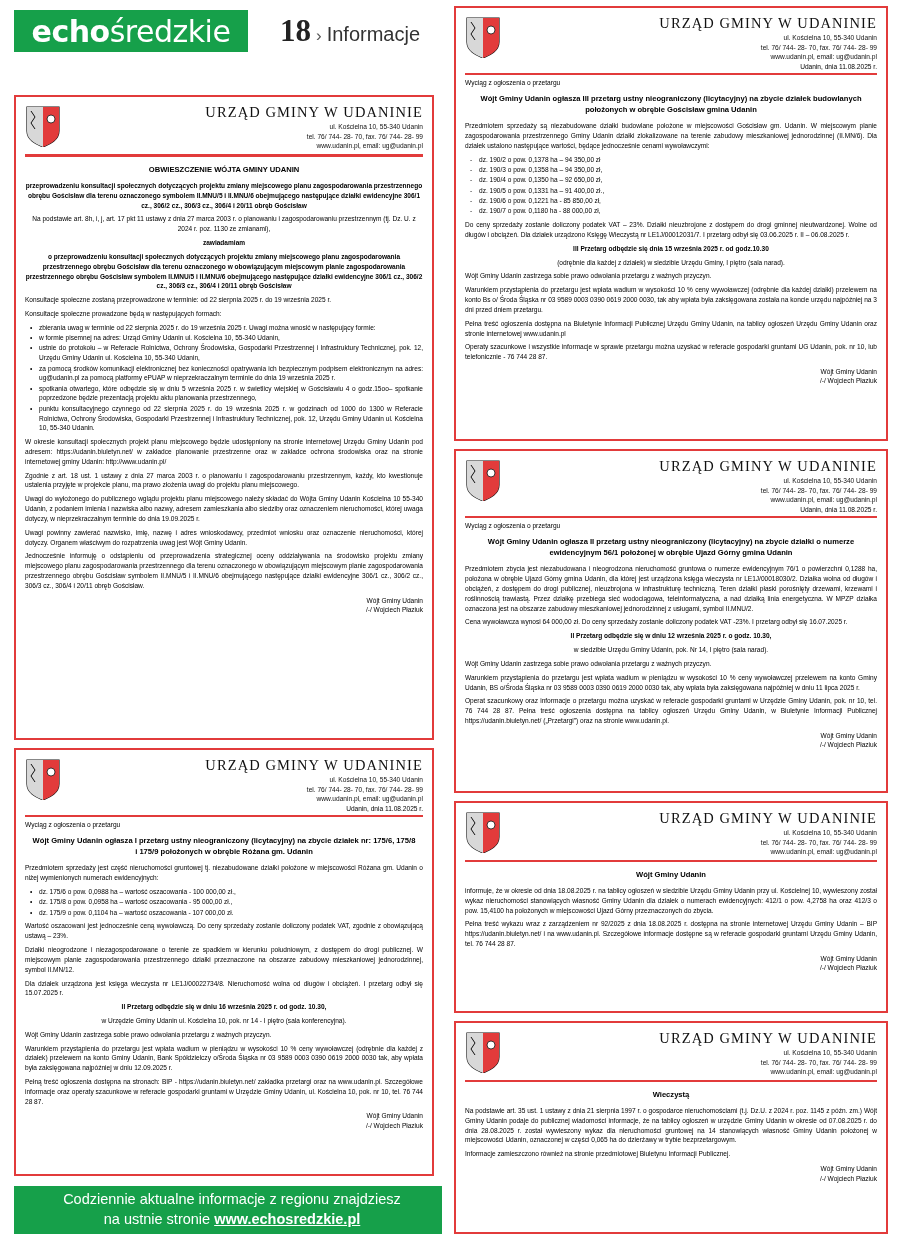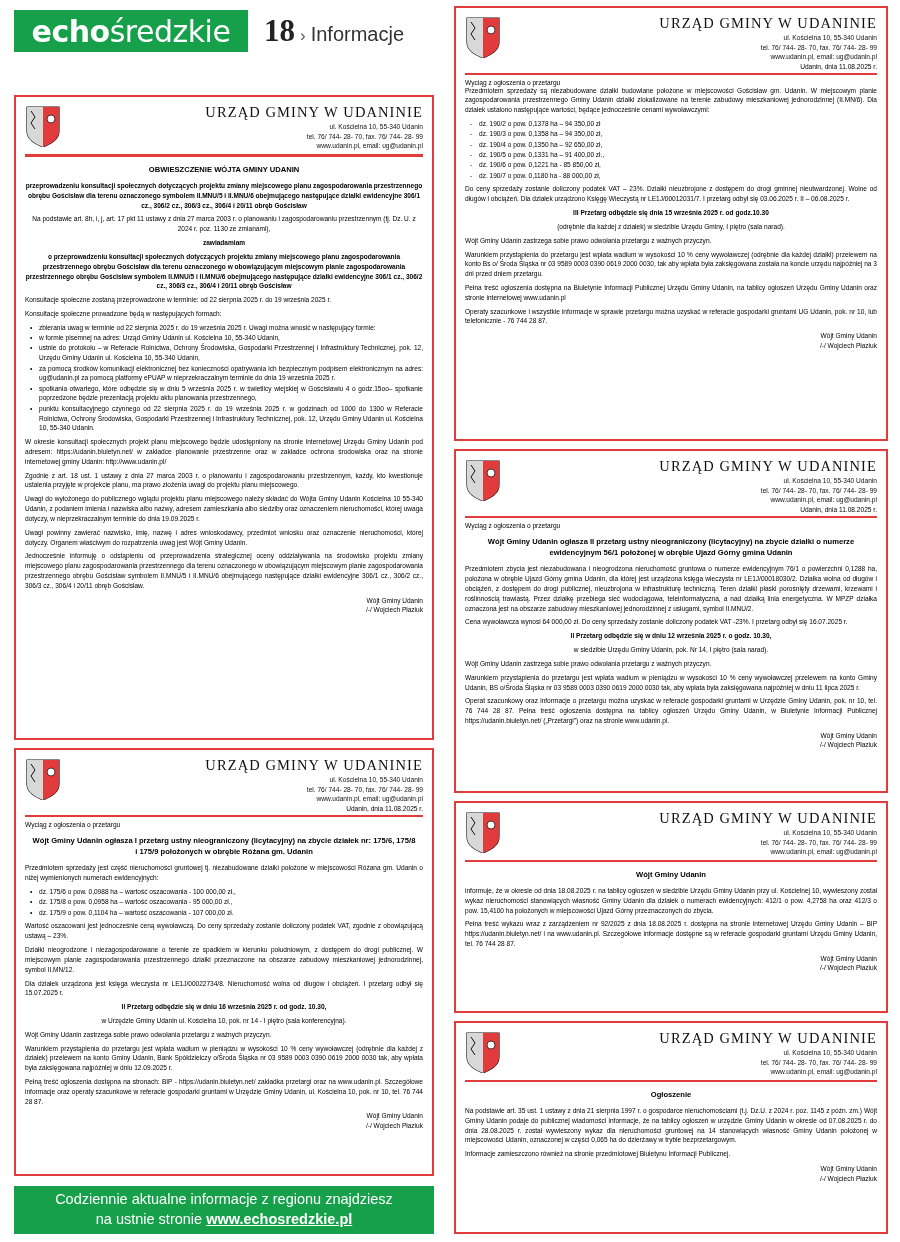--- a/index.html
+++ b/index.html
@@ -14,21 +14,21 @@
   .page{position:relative;width:864px;height:1242px;border-radius:12px;}
 
   
   .masthead{position:absolute;left:14px;top:8px;width:420px;height:46px;display:flex;align-items:center;}
   .logo{
     width:234px;height:42px;background:#16a04a;
     display:flex;align-items:center;justify-content:center;
   }
   .logo-text{font-size:30px;font-weight:bold;color:#fff;letter-spacing:-0.5px;font-family:"DejaVu Sans", sans-serif;}
   .logo-text .thin{font-weight:normal;}
-  .mast-right{display:flex;align-items:baseline;margin-left:16px;}
+  .mast-right{display:flex;align-items:baseline;margin-left:32px;}
   .mast-num{font-size:31px;font-weight:bold;color:#222;font-family:"Liberation Serif",serif;}
   .mast-sep{font-size:17px;color:#555;margin:0 5px;}
   .mast-sec{font-size:20px;color:#333;text-align:right;}
 
   
   .box{
     position:absolute;
     border:2px solid #e23b3b;
     background:#fff;
     box-sizing:border-box;
@@ -62,21 +62,21 @@
   ul.dash{margin:0 0 4px 0;padding:0 0 0 14px;list-style:none;}
   ul.dash li{font-size:6.55px;line-height:1.5;text-align:justify;position:relative;margin-bottom:0.5px;}
   ul.dash li:before{content:"•";position:absolute;left:-9px;}
   ul.dash.hy li:before{content:"-";position:absolute;left:-9px;}
   .sign{margin-top:5px;text-align:right;font-size:6.55px;line-height:1.45;}
 
   
   .footer{
     position:absolute;left:14px;top:1186px;width:420px;height:48px;
     background:#16a04a;color:#fff;display:flex;flex-direction:column;
-    align-items:center;justify-content:center;text-align:center;
+    align-items:center;justify-content:center;text-align:center;padding-left:8px;
   }
   .footer .l1{font-size:14.5px;line-height:1.35;}
   .footer .l2{font-size:14.5px;line-height:1.35;}
   .footer .l2 b{font-weight:bold;text-decoration:underline;}
 </style>
 </head>
 <body>
 
 <div class="page">
 
@@ -206,20 +206,21 @@
           <div>ul. Kościelna 10, 55-340 Udanin</div>
           <div>tel. 76/ 744- 28- 70, fax. 76/ 744- 28- 99</div>
           <div>www.udanin.pl, email: ug@udanin.pl</div>
         </div>
         <div class="dateline">Udanin, dnia 11.08.2025 r.</div>
       </div>
     </div>
     <div class="rule thin"></div>
     <div class="small-left">Wyciąg z ogłoszenia o przetargu</div>
 
+    <div class="title">Wójt Gminy Udanin ogłasza III przetarg ustny nieograniczony (licytacyjny) na zbycie działek budowlanych  położonych w obrębie Gościsław gmina Udanin</div>
     <p class="t">Przedmiotem sprzedaży są niezabudowane działki budowlane położone w miejscowości Gościsław gm. Udanin. W miejscowym planie zagospodarowania przestrzennego Gminy Udanin działki zlokalizowane na terenie zabudowy mieszkaniowej jednorodzinnej (II.MN/6). Dla działek ustalono następujące wartości, będące jednocześnie cenami wywoławczymi:</p>
     <ul class="dash hy">
       <li>dz. 190/2 o pow. 0,1378 ha – 94 350,00 zł</li>
       <li>dz. 190/3 o pow. 0,1358 ha – 94 350,00 zł,</li>
       <li>dz. 190/4 o pow. 0,1350 ha – 92 650,00 zł,</li>
       <li>dz. 190/5 o pow. 0,1331 ha – 91 400,00 zł.,</li>
       <li>dz. 190/6 o pow. 0,1221 ha - 85 850,00 zł,</li>
       <li>dz. 190/7 o pow. 0,1180 ha -  88 000,00 zł,</li>
     </ul>
     <p class="t">Do ceny sprzedaży zostanie doliczony podatek VAT – 23%. Działki nieuzbrojone z dostępem do drogi gminnej nieutwardzonej. Wolne od długów i obciążeń. Dla działek urządzono Księgę Wieczystą nr LE1J/00012031/7. I przetarg odbył się 03.06.2025 r. II – 06.08.2025 r.</p>
@@ -319,21 +320,21 @@
         <div class="office">URZĄD GMINY W UDANINIE</div>
         <div class="addr">
           <div>ul. Kościelna 10, 55-340 Udanin</div>
           <div>tel. 76/ 744- 28- 70, fax. 76/ 744- 28- 99</div>
           <div>www.udanin.pl, email: ug@udanin.pl</div>
         </div>
       </div>
     </div>
     <div class="rule thin"></div>
 
-    <div class="title">Ogłoszenie</div>
+    <div class="title">Wieczystą</div>
     <p class="t">Na podstawie art. 35 ust. 1 ustawy z dnia 21 sierpnia 1997 r. o gospodarce nieruchomościami (t.j. Dz.U. z 2024 r. poz. 1145 z późn. zm.) Wójt Gminy Udanin podaje do publicznej wiadomości informacje, że na tablicy ogłoszeń w urzędzie Gminy Udanin w okresie od 07.08.2025 r. do dnia 28.08.2025 r. został wywieszony wykaz dla nieruchomości gruntowej na 14 stanowiących własność Gminy Udanin położonej w miejscowości Udanin, oznaczonej w części 0,065 ha do dzierżawy w trybie bezprzetargowym.</p>
     <p class="t">Informacje zamieszczono również na stronie przedmiotowej Biuletynu Informacji Publicznej.</p>
     <div class="sign">
       <div>Wójt Gminy Udanin</div>
       <div>/-/ Wojciech Płaziuk</div>
     </div>
   </div>
 
 </div>
 

